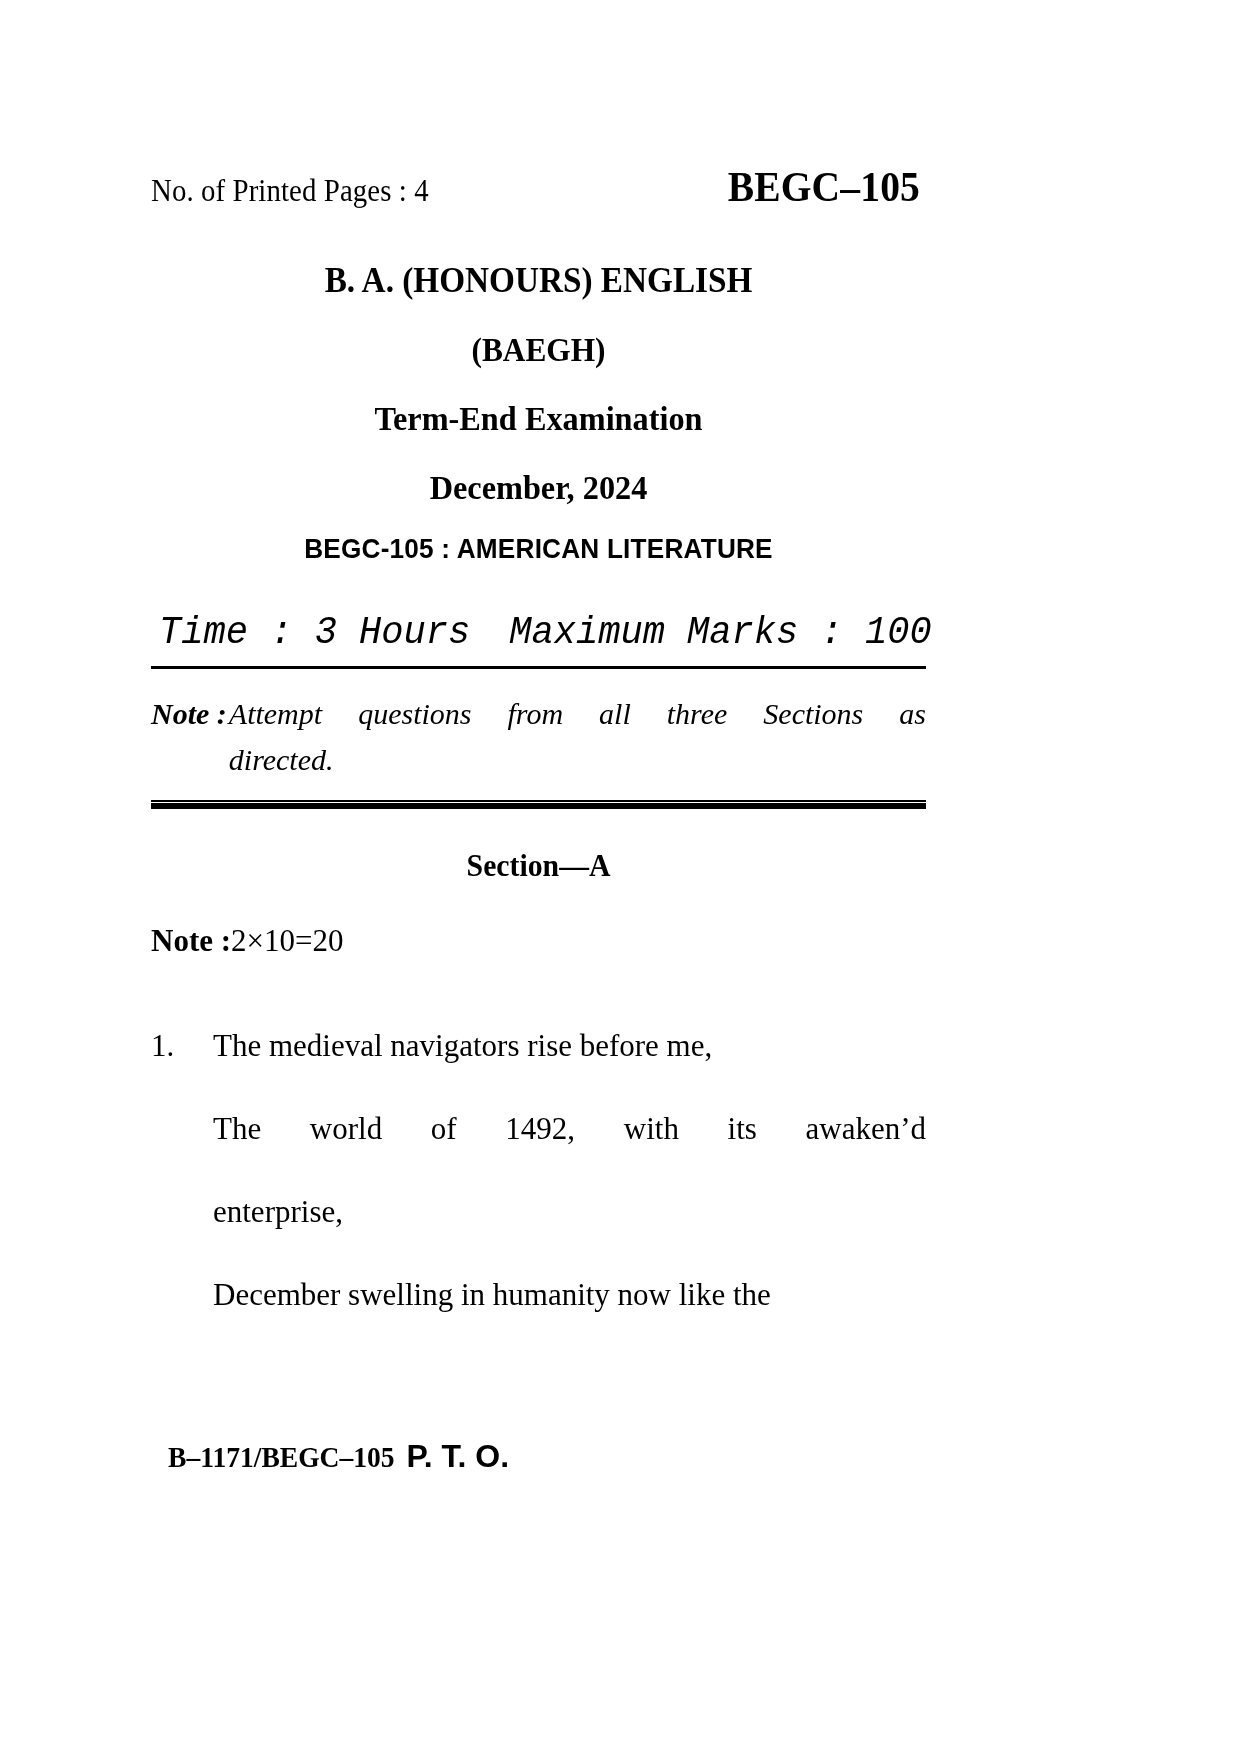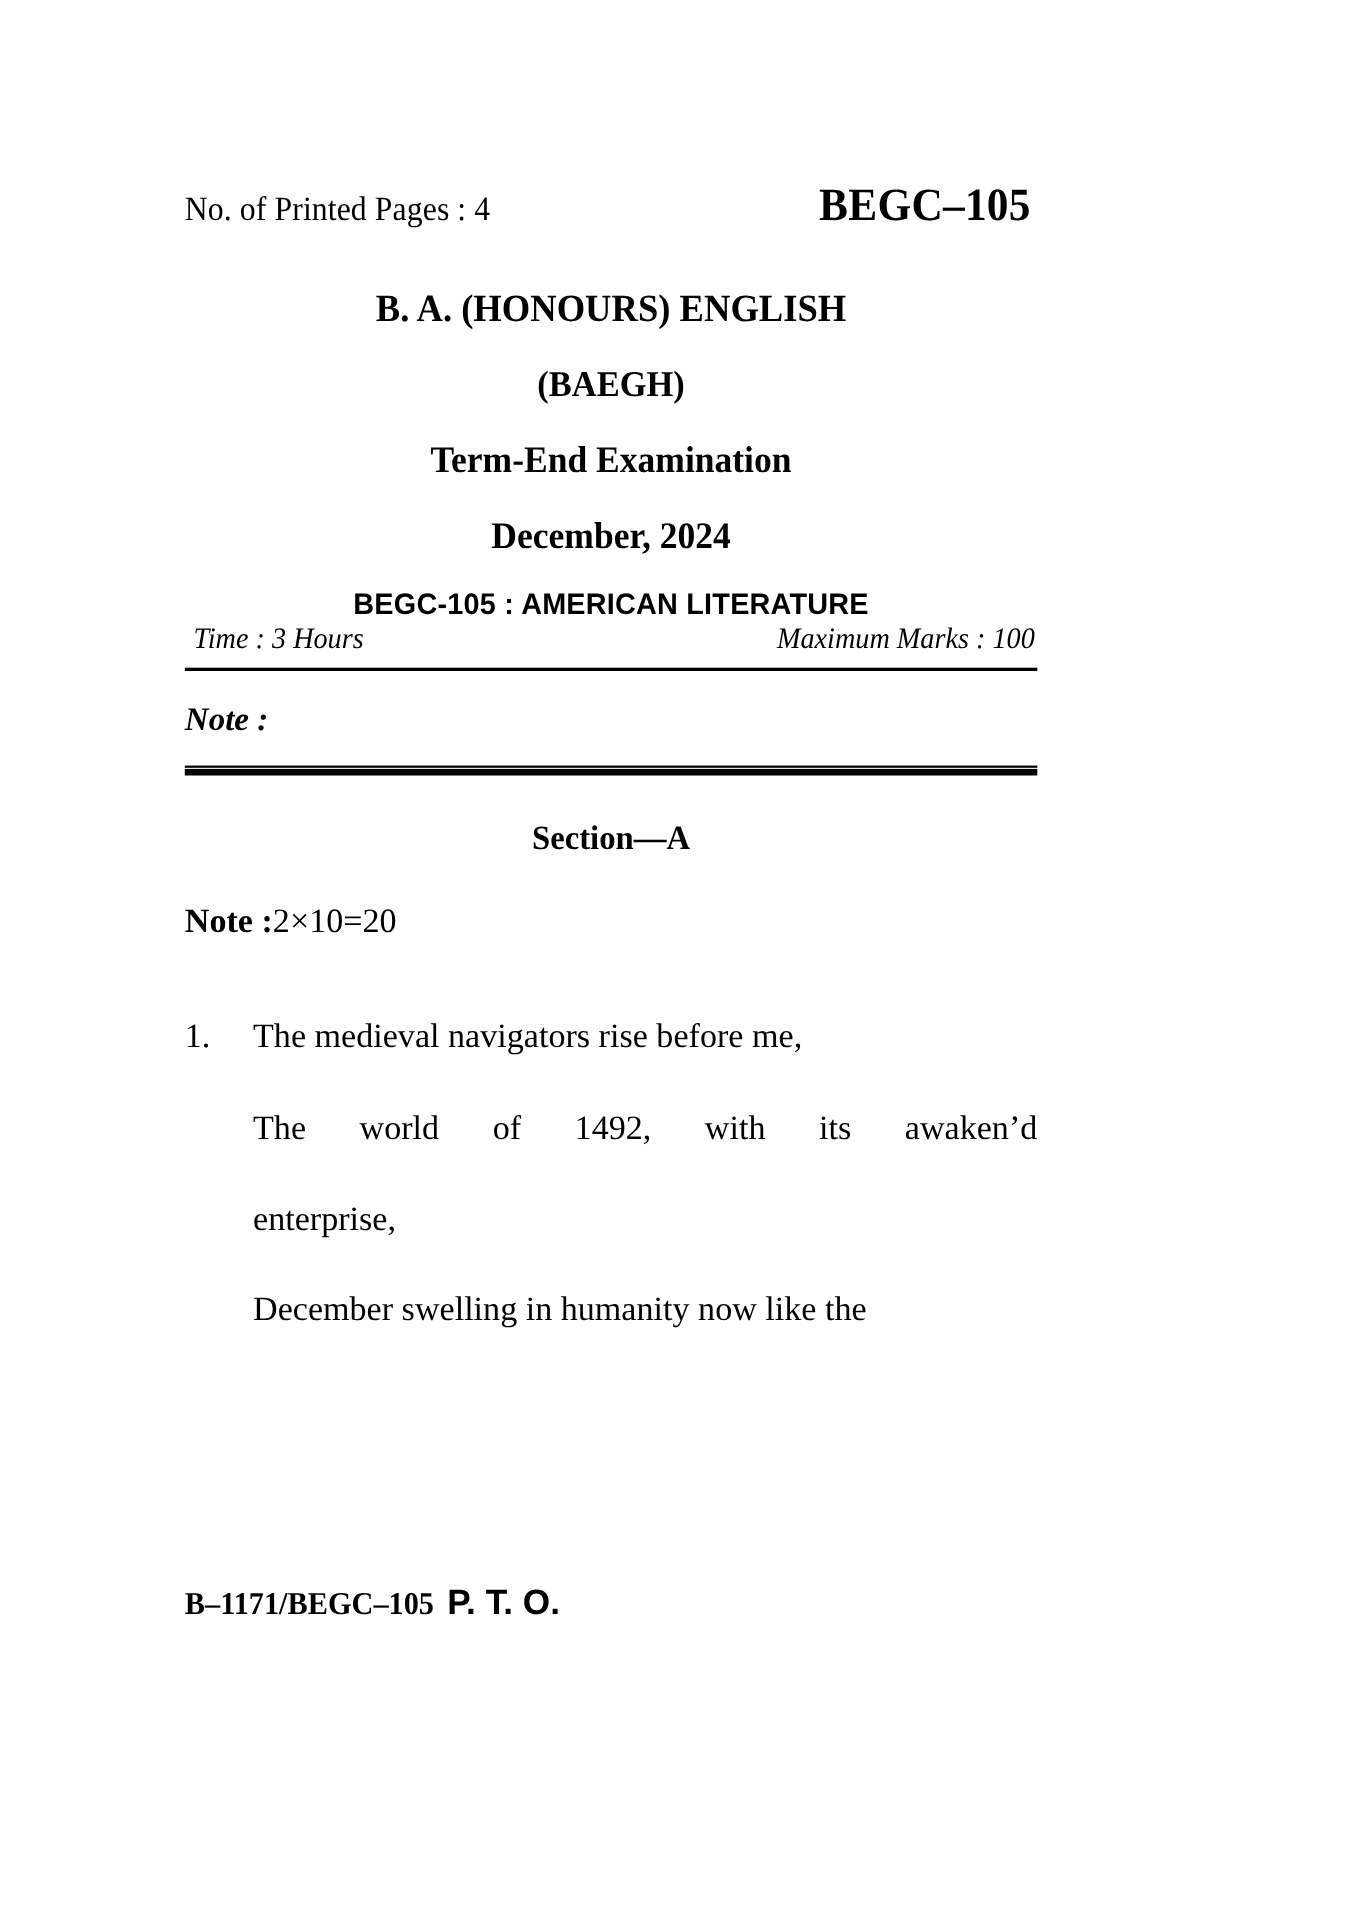--- a/index.html
+++ b/index.html
@@ -21,21 +21,21 @@
     left: 0;
     top: 0;
     width: 1241px;
     height: 1754px;
     background: #fff;
   }
 
   
   .content {
     position: absolute;
-    left: 168px;
+    left: 151px;
     top: 0;
     width: 775px;
   }
 
   
   .topline {
     display: flex;
     align-items: baseline;
     justify-content: space-between;
     margin-top: 163px;
@@ -82,22 +82,24 @@
     transform: scaleX(0.97);
     white-space: nowrap;
   }
 
   
   .time-marks {
     display: flex;
     justify-content: space-between;
     align-items: baseline;
     font-style: italic;
-    font-size: 27px;
+    font-size: 39px;
+    margin-top: 46px;
     padding: 0 2px 0 8px;
+    font-family: Liberation Mono, monospace;
   }
   .time-marks span { white-space: nowrap; transform: scaleX(0.95); }
   .tm-left  { transform-origin: left center; }
   .tm-right { transform-origin: right center; }
 
   .rule-single {
     border: 0;
     border-top: 3px solid #000;
     margin: 11px 0 0 0;
     width: 100%;
@@ -230,20 +232,24 @@
     </div>
 
     <div class="time-marks">
       <span class="tm-left">Time : 3 Hours</span>
       <span class="tm-right">Maximum Marks : 100</span>
     </div>
     <hr class="rule-single">
 
     <div class="note-row">
       <div class="note-label">Note :</div>
+      <div class="note-body">
+        <div class="just">Attempt questions from all three Sections as</div>
+        <div class="last">directed.</div>
+      </div>
     </div>
 
     <div class="rule-double"></div>
 
     <div class="section-heading">Section—A</div>
 
     <div class="snote-row">
       <div class="snote-label">Note :</div>
       <div class="snote-body">
         <div class="snote-tail">

